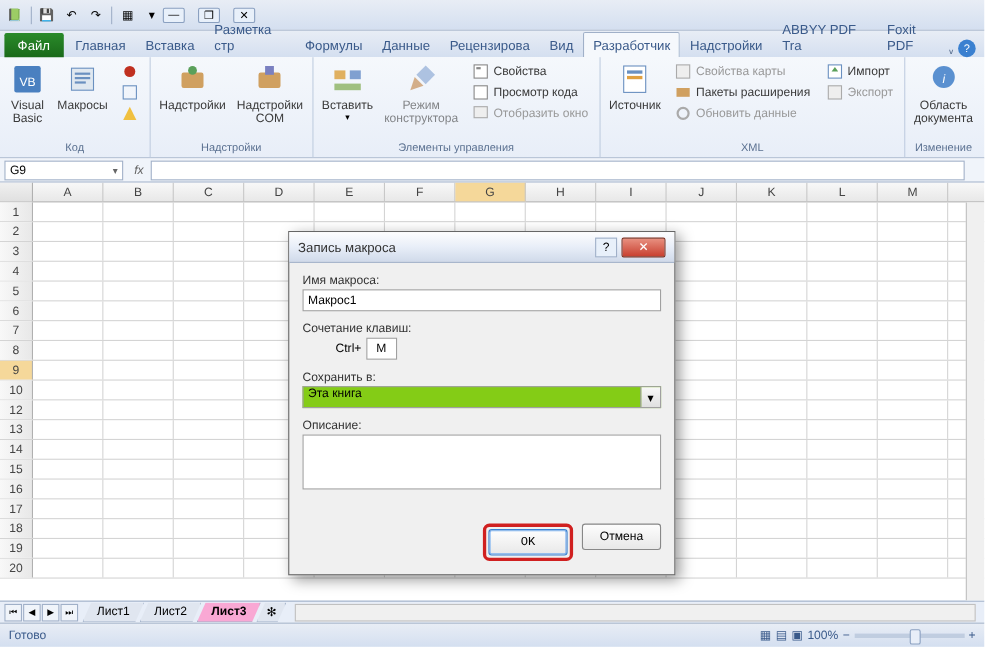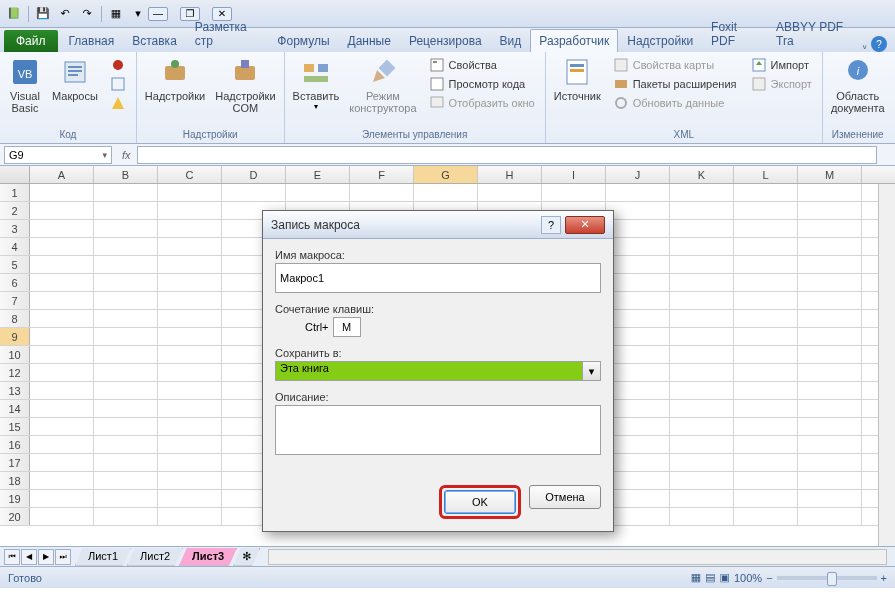--- a/index.html
+++ b/index.html
@@ -72,30 +72,30 @@
 .zoom-slider::after{content:"";position:absolute;left:50%;top:-4px;width:8px;height:12px;background:#e8eef8;border:1px solid #8aa0c0;border-radius:2px;}
 
 
 .dialog{position:absolute;left:262px;top:210px;width:352px;background:#f0f0f0;border:1px solid #666;box-shadow:4px 4px 12px rgba(0,0,0,0.4);}
 .dlg-title{height:28px;background:linear-gradient(#fdfdfe,#e8eef8,#d0daea);display:flex;align-items:center;padding:0 8px;border-bottom:1px solid #a0b0c8;}
 .dlg-title-text{flex:1;color:#333;font-size:12px;}
 .dlg-help{width:20px;height:18px;border:1px solid #a0b0c8;background:#e8f0fa;margin-right:4px;display:flex;align-items:center;justify-content:center;cursor:pointer;}
 .dlg-close{width:40px;height:18px;background:linear-gradient(#e89080,#c84030);border:1px solid #803020;border-radius:2px;color:#fff;display:flex;align-items:center;justify-content:center;cursor:pointer;font-size:11px;}
 .dlg-body{padding:10px 12px;}
 .dlg-label{color:#333;margin-bottom:2px;font-size:11px;}
-.dlg-input{width:100%;height:30px;border:1px solid #a0a0a0;padding:0 4px;background:#fff;font-size:11px;}
+.dlg-input{width:100%;height:20px;border:1px solid #a0a0a0;padding:0 4px;background:#fff;font-size:11px;}
 .dlg-section{margin-bottom:10px;}
 .ctrl-row{display:flex;align-items:center;gap:4px;margin-left:30px;}
 .ctrl-input{width:28px;height:20px;border:1px solid #a0a0a0;text-align:center;background:#fff;}
 .dlg-select{width:100%;height:20px;border:1px solid #a0a0a0;background:#84cc16;display:flex;align-items:flex-start;padding:0 4px;position:relative;}
 .dlg-select-btn{position:absolute;right:0;top:0;width:18px;height:18px;border-left:1px solid #a0a0a0;background:linear-gradient(#f8f8f8,#e0e0e0);display:flex;align-items:center;justify-content:center;}
 .dlg-textarea{width:100%;height:50px;border:1px solid #a0a0a0;background:#fff;resize:none;}
 .dlg-buttons{display:flex;justify-content:flex-end;gap:8px;padding:8px 12px 12px;}
 .dlg-btn{min-width:72px;height:24px;border:1px solid #888;background:linear-gradient(#fdfdfd,#e8e8e8);border-radius:3px;cursor:pointer;font-size:11px;}
-.dlg-btn.primary{border:1px solid #3a80d0;box-shadow:0 0 0 1px #7ab0f0 inset;}
+.dlg-btn.primary{border:1px solid #3a80d0;box-shadow:0 0 0 1px #7ab0f0 inset;font-family:Liberation Mono, monospace;}
 .ok-highlight{border:3px solid #d02020;border-radius:6px;padding:2px;display:inline-block;}
 </style>
 </head>
 <body>
 
 <div class="titlebar">
   <div class="qat">
     <div class="qat-btn">📗</div>
     <div class="qat-sep"></div>
     <div class="qat-btn">💾</div>
@@ -116,22 +116,22 @@
   <div class="tab-file">Файл</div>
   <div class="tab">Главная</div>
   <div class="tab">Вставка</div>
   <div class="tab">Разметка стр</div>
   <div class="tab">Формулы</div>
   <div class="tab">Данные</div>
   <div class="tab">Рецензирова</div>
   <div class="tab">Вид</div>
   <div class="tab active">Разработчик</div>
   <div class="tab">Надстройки</div>
+  <div class="tab">ABBYY PDF Tra</div>
   <div class="tab">Foxit PDF</div>
-  <div class="tab">ABBYY PDF Tra</div>
   <div class="ribbon-right">
     <span style="color:#5a7090;">៴</span>
     <div class="help-icon">?</div>
   </div>
 </div>
 
 <div class="ribbon">
   <div class="group">
     <div class="group-main">
       <div class="big-btn">

